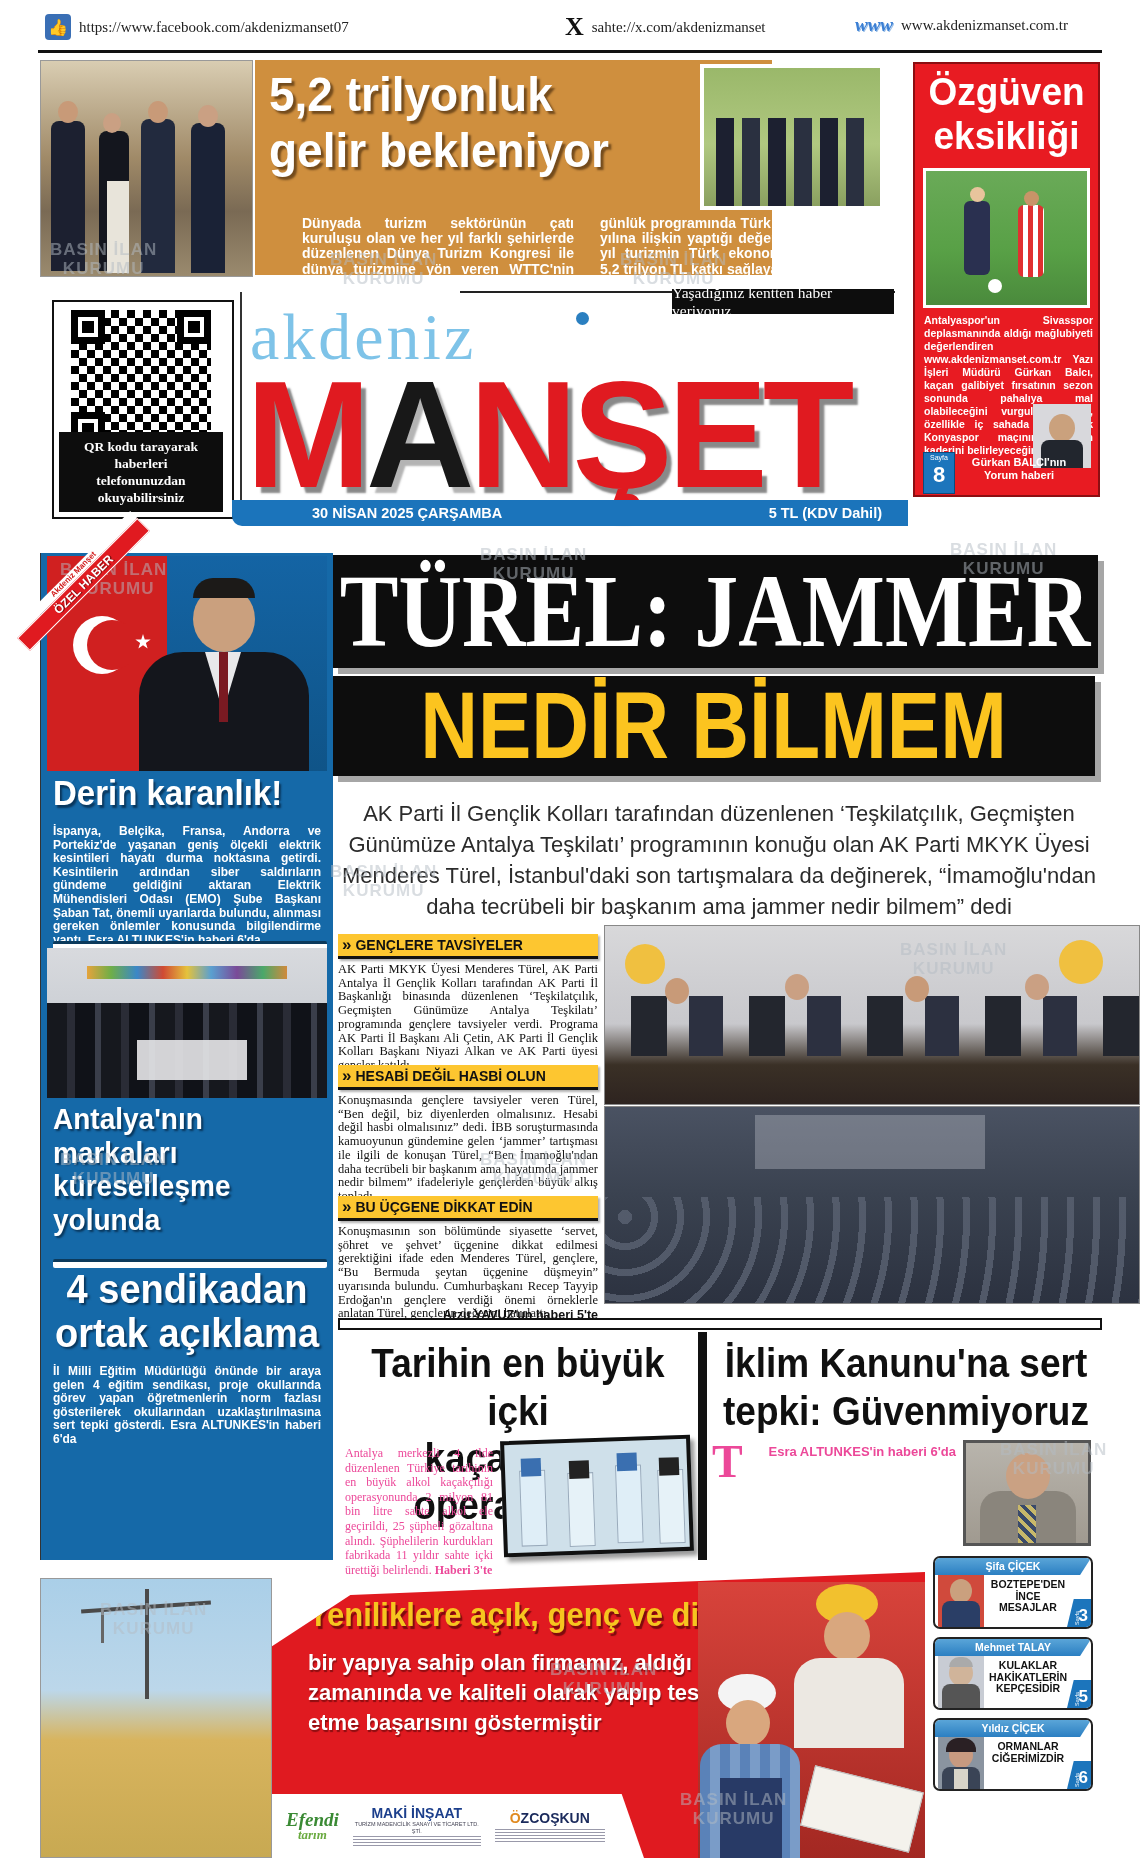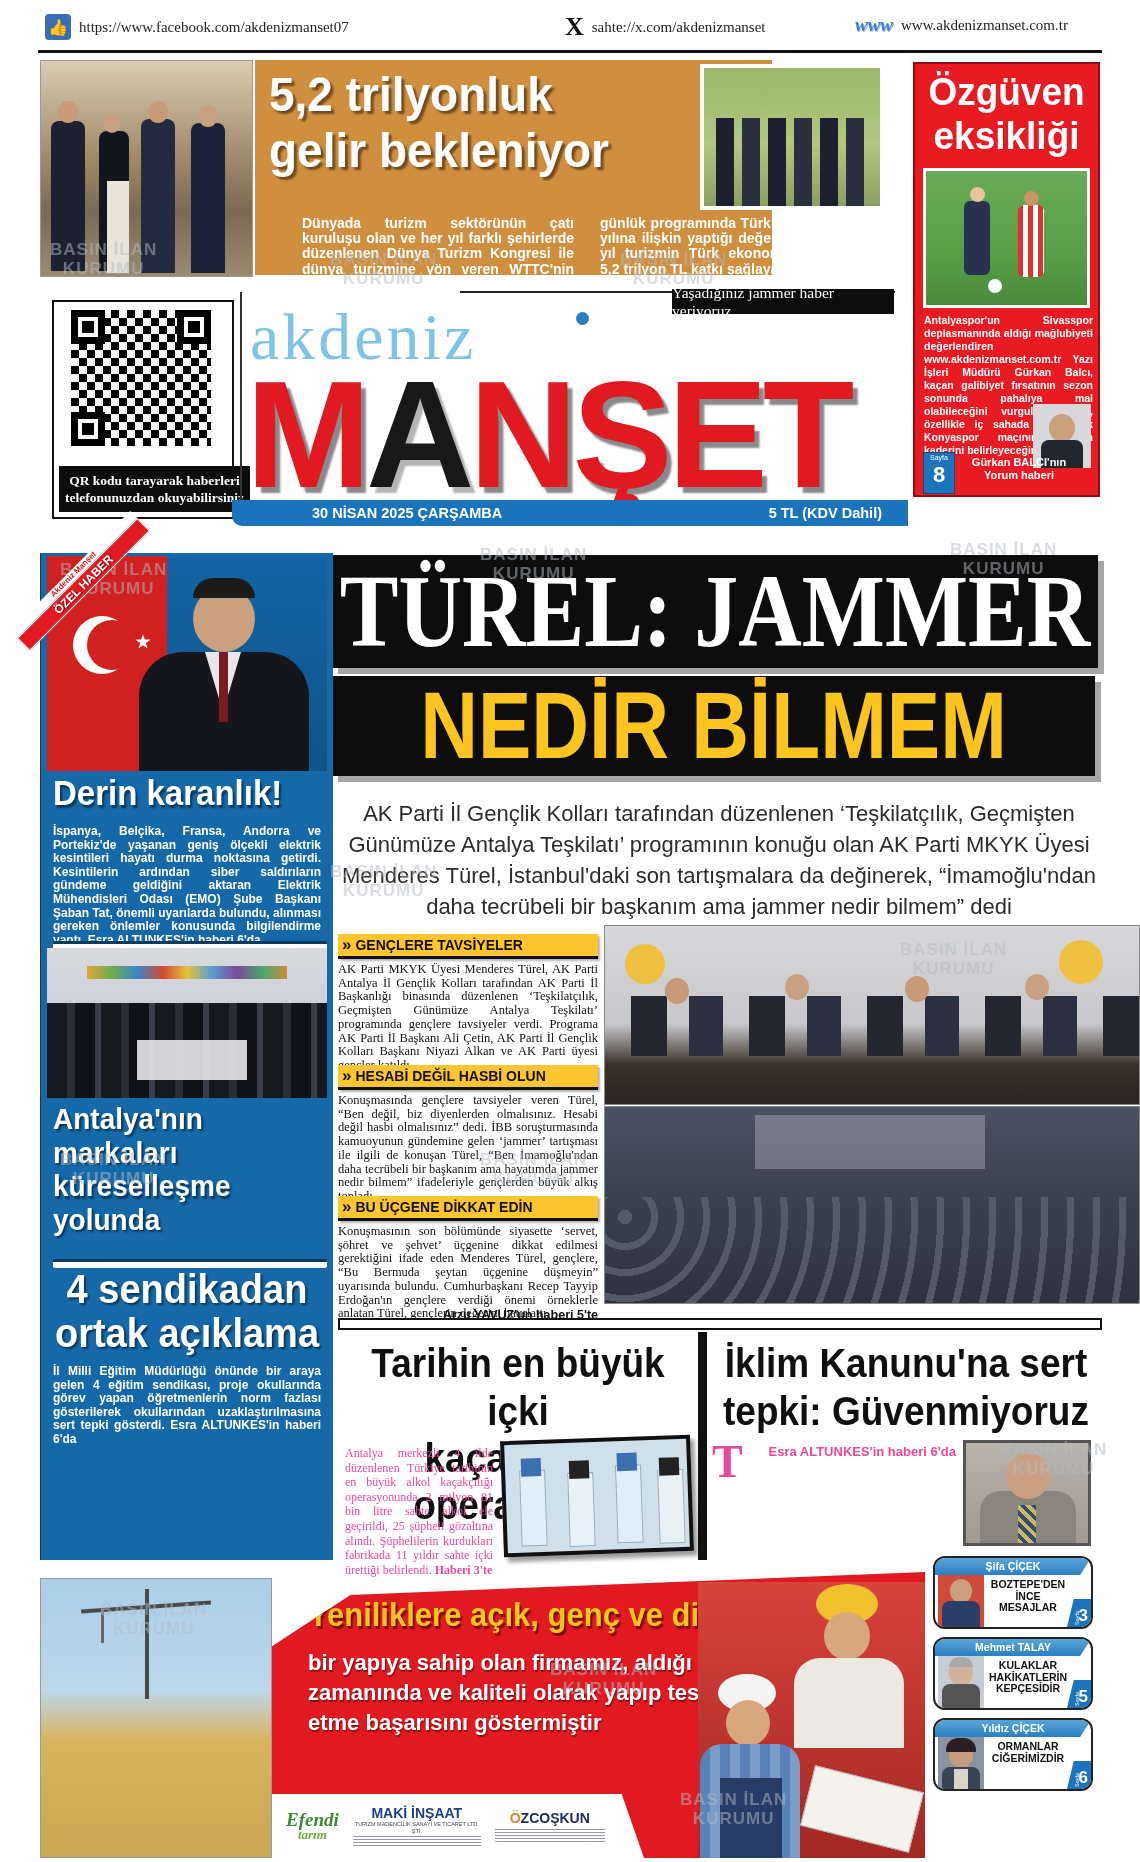--- a/index.html
+++ b/index.html
@@ -27,21 +27,21 @@
       font-size:37px;line-height:42px;transform:scaleY(1.05);}
   .oz-body{position:absolute;left:9px;top:250px;width:169px;color:#fff;font-weight:bold;
       font-size:10.5px;line-height:13px;text-align:justify;}
   .sayfa-box{position:absolute;background:#1c75bc;color:#fff;text-align:center;border:1px solid #0d4a7c;}
   
   .qr-box{position:absolute;left:52px;top:300px;width:178px;height:215px;background:#fff;border:2px solid #111;}
   .qr{position:absolute;left:17px;top:8px;width:140px;height:136px;
       background:conic-gradient(#000 25%,#fff 0 50%,#000 0 75%,#fff 0) 0 0/16px 16px;}
   .finder{position:absolute;width:34px;height:34px;background:#fff;border:7px solid #000;box-sizing:border-box;}
   .finder::after{content:"";position:absolute;left:4px;top:4px;width:12px;height:12px;background:#000;}
-  .qr-cap{position:absolute;left:5px;bottom:5px;width:191px;background:#0d0d0d;color:#fff;text-align:center;
+  .qr-cap{position:absolute;left:5px;bottom:5px;width:164px;background:#0d0d0d;color:#fff;text-align:center;
       font-family:"Liberation Serif",serif;font-weight:bold;font-size:13.5px;line-height:17px;padding:6px 0;}
   .mh-akdeniz{position:absolute;left:250px;top:304px;font-family:Liberation Serif, serif;
       font-size:66px;line-height:66px;color:#7ec3e8;letter-spacing:3px;}
   .mh-big{position:absolute;left:246px;top:368px;font-size:150px;line-height:130px;font-weight:900;
       letter-spacing:-5px;transform:scaleY(1.02);transform-origin:top left;white-space:nowrap;}
   .tagline{position:absolute;left:672px;top:289px;width:222px;height:25px;background:#0d0d0d;color:#fff;
       font-family:"Liberation Serif",serif;font-size:15.5px;display:flex;align-items:center;justify-content:center;}
   .datebar{position:absolute;left:232px;top:500px;width:676px;height:26px;background:#1b74bb;color:#fff;
       font-weight:bold;font-size:14.5px;display:flex;align-items:center;justify-content:space-between;
       padding:0 26px 0 80px;box-sizing:border-box;border-radius:0 0 0 10px;}
@@ -73,21 +73,21 @@
   .bigdiv{position:absolute;left:338px;top:1318px;width:760px;height:8px;background:#fff;border:2px solid #111;}
   
   .story-title{position:absolute;text-align:center;font-weight:900;color:#101010;
       transform:scaleY(1.1);transform-origin:top center;}
   .serif-b{font-family:"Liberation Serif",serif;font-size:12px;line-height:14.6px;text-align:justify;color:#ec4899;}
   .vdiv{position:absolute;left:698px;top:1332px;width:9px;height:228px;background:#111;}
   .dropcap{float:left;font-family:"Liberation Serif",serif;font-weight:bold;font-size:46px;line-height:40px;
       padding-right:4px;}
   
   .colbox{position:absolute;left:933px;width:160px;height:73px;background:#fff;border:2px solid #222;
-      border-radius:12px;box-sizing:border-box;overflow:hidden;}
+      border-radius:7px;box-sizing:border-box;overflow:hidden;}
   .cb-head{position:absolute;left:0;top:0;right:0;height:17px;background:linear-gradient(180deg,#5aa5d8,#2b7fc2);
       color:#fff;font-weight:bold;font-size:10.5px;line-height:17px;text-align:center;
       clip-path:polygon(0 0,100% 0,93% 100%,0 100%);}
   .cb-photo{position:absolute;left:3px;top:3px;width:46px;height:64px;overflow:hidden;}
   .cb-title{position:absolute;left:52px;top:21px;right:22px;text-align:center;font-weight:900;
       font-size:10.5px;line-height:11.5px;color:#111;}
   .cb-page{position:absolute;right:0;bottom:0;width:24px;height:28px;background:#1c75bc;
       clip-path:polygon(28% 0,100% 0,100% 100%,0 100%);color:#fff;}
   .cb-num{position:absolute;right:3px;bottom:1px;font-weight:900;font-size:17px;}
   .cb-sayfa{position:absolute;left:3px;bottom:6px;font-size:5.5px;transform:rotate(-90deg);}
@@ -242,21 +242,21 @@
       <div class="qr-cap">
         <div>QR kodu tarayarak haberleri</div>
         <div>telefonunuzdan okuyabilirsiniz</div>
       </div>
     </div>
     <div class="abs" style="left:240px;top:292px;width:2px;height:230px;background:#333;"></div>
     <div class="abs" style="left:460px;top:291px;width:435px;height:2px;background:#222;"></div>
     <div class="mh-akdeniz">akdeniz</div>
     <div class="abs" style="left:576px;top:312px;width:13px;height:13px;border-radius:50%;background:#2a7fc0;"></div>
     <div class="mh-big"><span style="color:#e01a20;text-shadow:5px 6px 2px rgba(40,40,40,.55)">M</span><span style="color:#181818;text-shadow:5px 6px 2px rgba(130,130,130,.6)">A</span><span style="color:#e01a20;text-shadow:5px 6px 2px rgba(40,40,40,.55)">N</span><span style="color:#e01a20;text-shadow:5px 6px 2px rgba(40,40,40,.55)">Ş</span><span style="color:#e01a20;text-shadow:5px 6px 2px rgba(40,40,40,.55)">E</span><span style="color:#e01a20;text-shadow:5px 6px 2px rgba(40,40,40,.55)">T</span></div>
-    <div class="tagline">Yaşadığınız jammer haber veriyoruz</div>
+    <div class="tagline">Yaşadığınız kentten haber veriyoruz</div>
     <div class="datebar">
       <span>30 NİSAN 2025 ÇARŞAMBA</span>
       <span>5 TL (KDV Dahil)</span>
     </div>
   </div>
 
   <div class="hbox" style="left:332px;top:555px;width:766px;height:113px;font-family:Liberation Serif, serif;">
     <span class="t" style="font-size:88px;color:#fff;">TÜREL: JAMMER</span>
   </div>
   <div class="hbox" style="left:332px;top:676px;width:763px;height:100px;">

